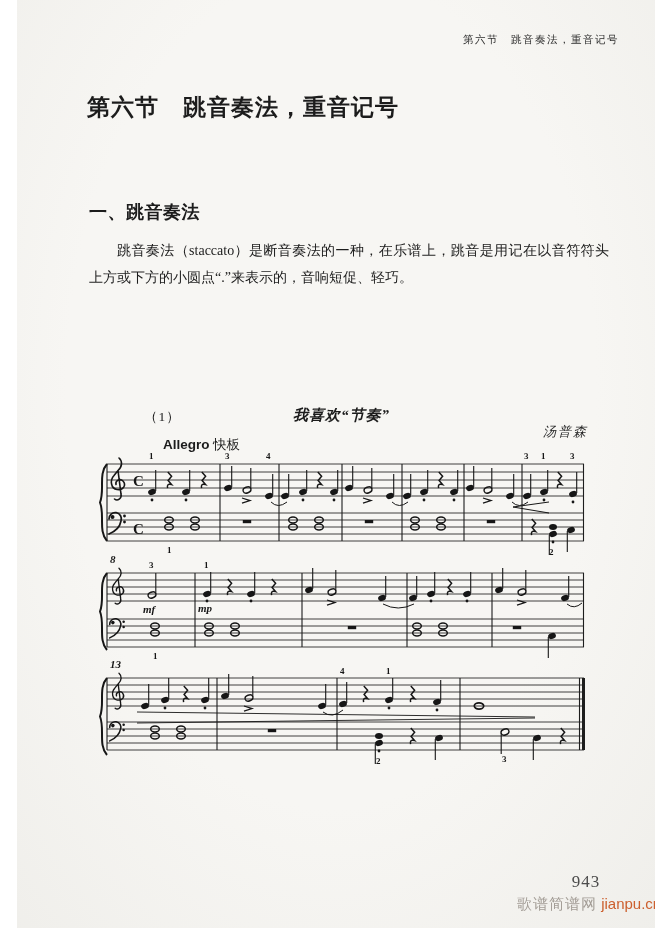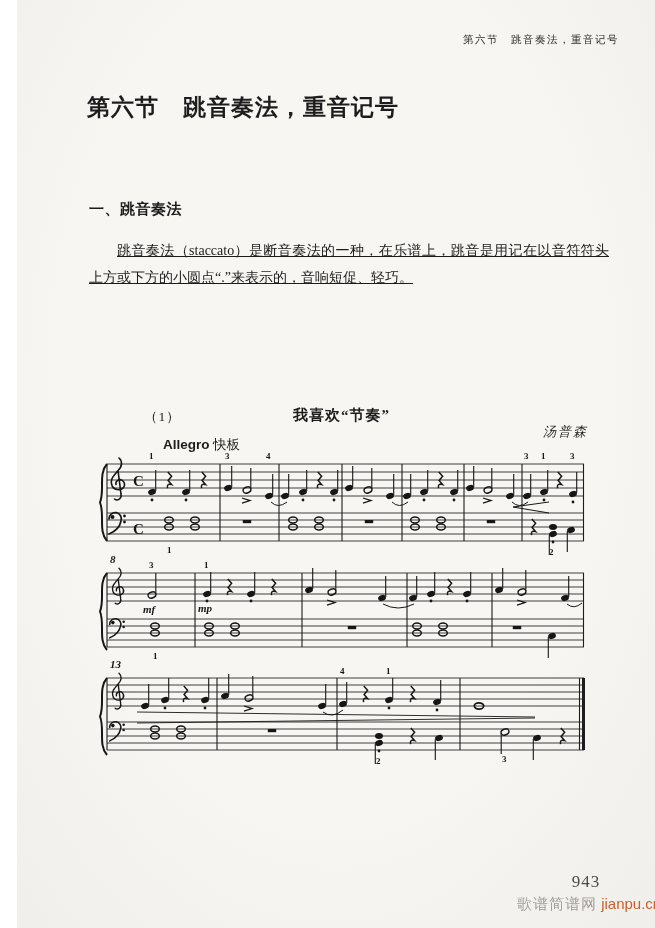--- a/index.html
+++ b/index.html
@@ -7,29 +7,29 @@
        font-family:"Liberation Serif","DejaVu Serif",serif;}
   .page{position:absolute;left:17px;top:0;width:655px;height:928px;
         background:radial-gradient(ellipse at 48% 42%, #f7f6f3 55%, #efeeea 100%);
         color:#1c1c1c;}
   .page::after{content:"";position:absolute;right:0;top:0;width:7px;height:100%;
         background:linear-gradient(to right, rgba(0,0,0,0), rgba(0,0,0,0.05));pointer-events:none;}
   .header-right{position:absolute;left:446px;top:33px;font-size:10.5px;letter-spacing:1.5px;
         color:#2e2e2e;white-space:nowrap;}
   .title{position:absolute;left:70px;top:92px;margin:0;font-size:23px;font-weight:700;
         letter-spacing:1px;white-space:nowrap;}
-  .section{position:absolute;left:72px;top:200px;margin:0;font-size:15px;font-weight:700;
+  .section{position:absolute;left:72px;top:200px;margin:0;font-size:18px;font-weight:700;
         letter-spacing:0.5px;}
   .paras{position:absolute;left:72px;top:237px;width:520px;font-size:14px;line-height:27px;
         text-align:justify;}
-  .paras p{margin:0;text-indent:2em;text-decoration:underline;}
+  .paras p{margin:0;text-indent:2em;}
   .piece-head{position:absolute;left:72px;top:406px;width:505px;height:40px;}
   .pidx{position:absolute;left:55px;top:2px;font-size:13.5px;letter-spacing:1px;}
   .ptitle{position:absolute;left:0;right:0;top:0;text-align:center;font-size:15px;font-weight:700;
-        letter-spacing:1px;}
+        letter-spacing:1px;font-style:italic;}
   .pcomposer{position:absolute;right:6px;top:17px;font-size:13px;letter-spacing:2px;color:#2a2a2a;font-style:italic;}
   .tempo{position:absolute;left:146px;top:436px;font-size:13.5px;}
   .tempo .it{font-weight:700;font-family:Liberation Sans, sans-serif;}
   .score{position:absolute;left:80px;top:450px;}
   .pageno{position:absolute;left:543px;top:872px;width:52px;text-align:center;font-size:17px;
         color:#4c4c4c;letter-spacing:1px;}
   .watermark{position:absolute;left:500px;top:895px;font-size:15px;white-space:nowrap;
         font-family:"Liberation Sans",sans-serif;}
   .wm-gray{color:#a39d96;letter-spacing:1px;text-align:center;}
   .wm-orange{color:#cc5f2e;}

